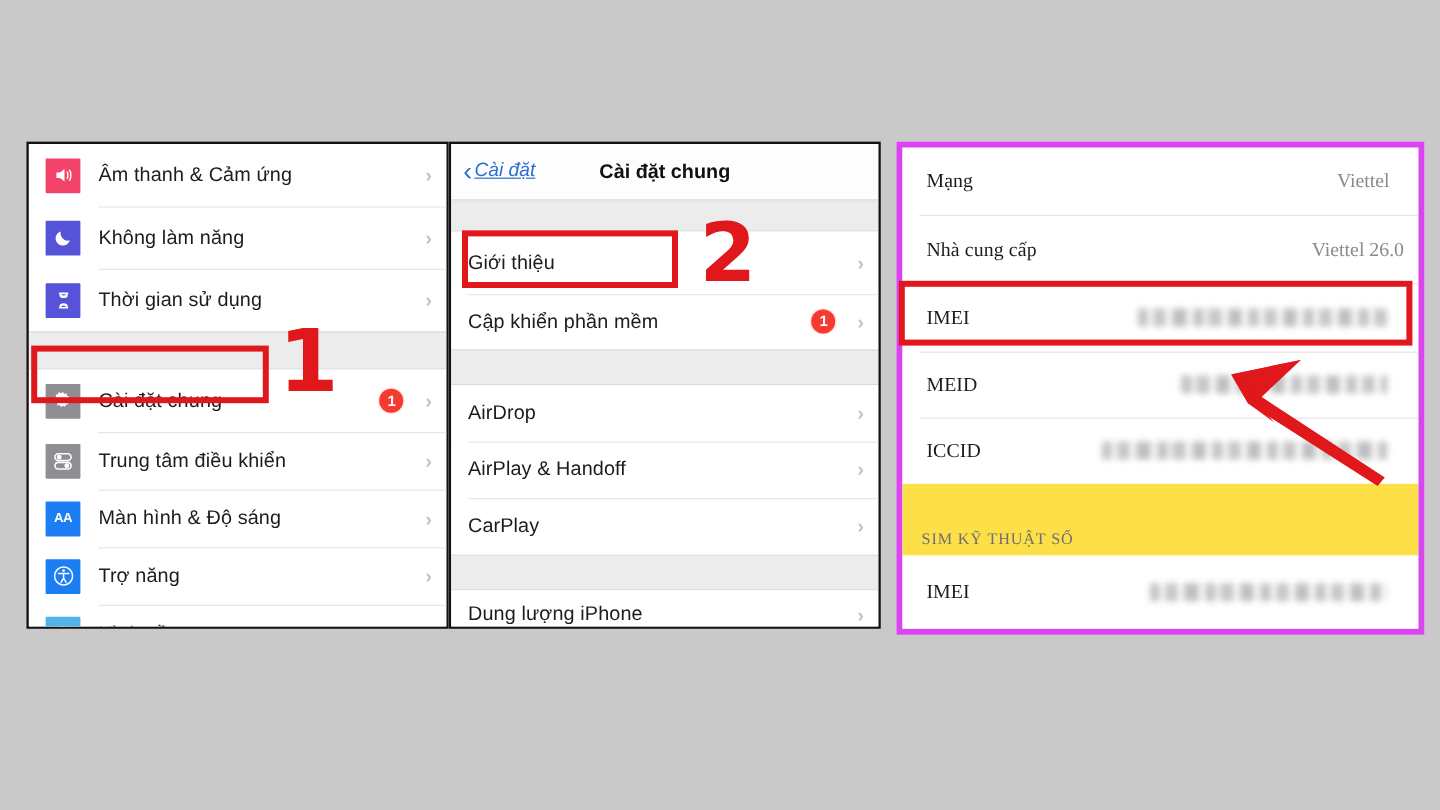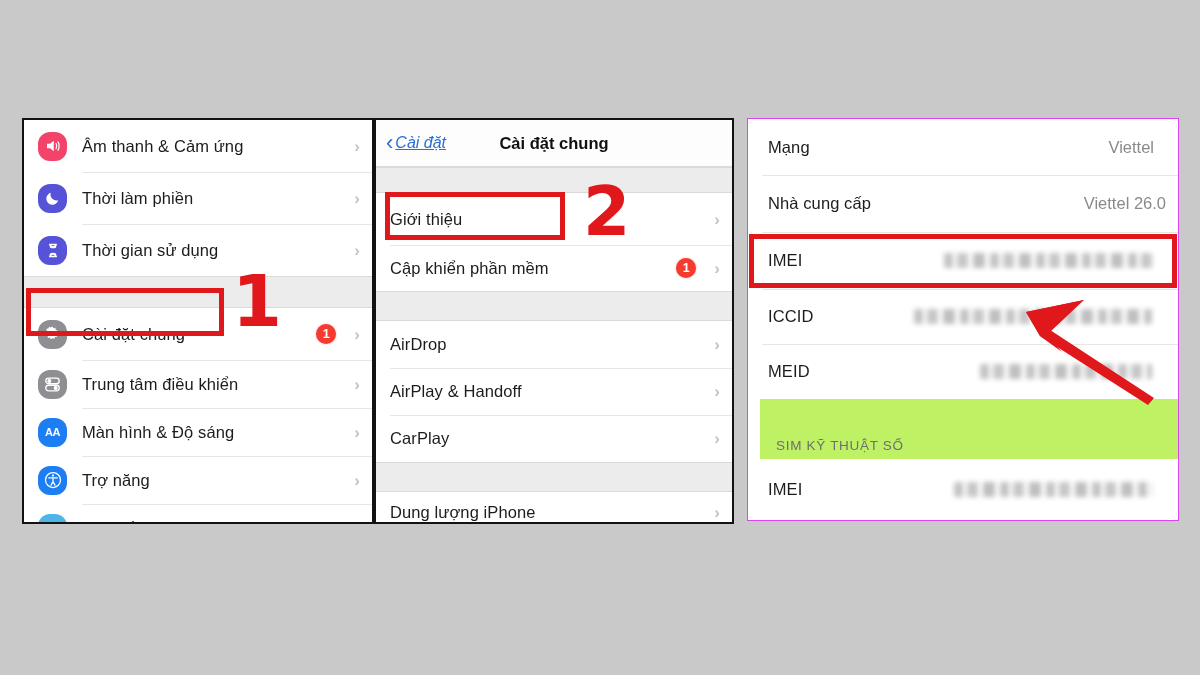--- a/index.html
+++ b/index.html
@@ -19,21 +19,21 @@
   }
 
   
   .panel {
     position: absolute;
     background: #ffffff;
     overflow: hidden;
   }
   .panel-1 { left: 22px;  top: 118px; width: 348px; height: 402px; border: 2px solid #121212; border-top-width:2px; }
   .panel-2 { left: 374px; top: 118px; width: 356px; height: 402px; border: 2px solid #121212; }
-  .panel-3 { left: 747px; top: 118px; width: 430px; height: 401px; border: 1px solid #d946ef; }
+  .panel-3 { left: 747px; top: 118px; width: 430px; height: 401px; border: 5px solid #d946ef; font-family: Liberation Serif, serif; }
 
   
   .row {
     position: relative;
     display: flex;
     align-items: center;
     background: #ffffff;
     box-sizing: border-box;
     padding-left: 14px;
     padding-right: 12px;
@@ -43,21 +43,21 @@
     position: absolute;
     left: 58px; right: 0; top: 0;
     height: 1px;
     background: #e6e6e6;
   }
   .row.noicon + .row.noicon::before { left: 14px; }
 
   .ico {
     width: 29px;
     height: 29px;
-    border-radius: 12px;
+    border-radius: 1px;
     flex: none;
     margin-right: 15px;
     display: flex;
     align-items: center;
     justify-content: center;
     color: #fff;
   }
   .ico svg { display: block; }
 
   .row-label {
@@ -130,29 +130,28 @@
     left: 0; right: 0;
     text-align: center;
     font-size: 16.5px;
     font-weight: bold;
     color: #101010;
     pointer-events: none;
   }
 
   
   .sec-head {
-    background: #bef264;
+    background: #fde047;
     font-size: 13.5px;
     color: #6e6e73;
     letter-spacing: .7px;
     padding: 0 0 6px 16px;
     display: flex;
     align-items: flex-end;
     box-sizing: border-box;
-    margin-left: 12px;
   }
 
   
   .blurval {
     display: inline-block;
     height: 15px;
     border-radius: 2px;
     background: repeating-linear-gradient(90deg,
         #b9b9bb 0px, #b9b9bb 9px,
         #ffffff 9px, #ffffff 13px,
@@ -204,21 +203,21 @@
       <span class="row-spacer"></span>
       <span class="chev">›</span>
     </div>
 
     <div class="row" style="height:52px">
       <span class="ico" style="background:#5753d8">
         <svg width="17" height="17" viewBox="0 0 24 24" fill="#fff">
             <path d="M20 14.5A8.5 8.5 0 0 1 9.5 4a8.5 8.5 0 1 0 10.5 10.5z"></path>
           </svg>
       </span>
-      <span class="row-label">Thời làm phiền</span>
+      <span class="row-label">Không làm năng</span>
       <span class="row-spacer"></span>
       <span class="chev">›</span>
     </div>
 
     <div class="row" style="height:52px">
       <span class="ico" style="background:#5753d8">
         <svg width="16" height="17" viewBox="0 0 24 24" fill="none" stroke="#fff" stroke-width="2">
             <path d="M7 3h10M7 21h10M8 3c0 5 8 5 8 0M8 21c0-5 8-5 8 0" stroke-linecap="round"></path>
             <path d="M8 3v2.5c0 3 8 3 8 0V3M8 21v-2.5c0-3 8-3 8 0V21"></path>
           </svg>
@@ -359,29 +358,29 @@
       <span class="row-value">Viettel 26.0</span>
     </div>
 
     <div class="row noicon" style="height:57px;padding-left:20px;padding-right:22px">
       <span class="row-label">IMEI</span>
       <span class="row-spacer"></span>
       <span class="blurval" style="width:208px"></span>
     </div>
 
     <div class="row noicon" style="height:55px;padding-left:20px;padding-right:22px">
+      <span class="row-label">MEID</span>
+      <span class="row-spacer"></span>
+      <span class="blurval" style="width:172px"></span>
+    </div>
+
+    <div class="row noicon" style="height:55px;padding-left:20px;padding-right:22px">
       <span class="row-label">ICCID</span>
       <span class="row-spacer"></span>
       <span class="blurval" style="width:238px"></span>
-    </div>
-
-    <div class="row noicon" style="height:55px;padding-left:20px;padding-right:22px">
-      <span class="row-label">MEID</span>
-      <span class="row-spacer"></span>
-      <span class="blurval" style="width:172px"></span>
     </div>
 
     <div class="sec-head" style="height:60px">SIM KỸ THUẬT SỐ</div>
 
     <div class="row noicon" style="height:60px;padding-left:20px;padding-right:22px">
       <span class="row-label">IMEI</span>
       <span class="row-spacer"></span>
       <span class="blurval" style="width:198px"></span>
     </div>
   </div>

